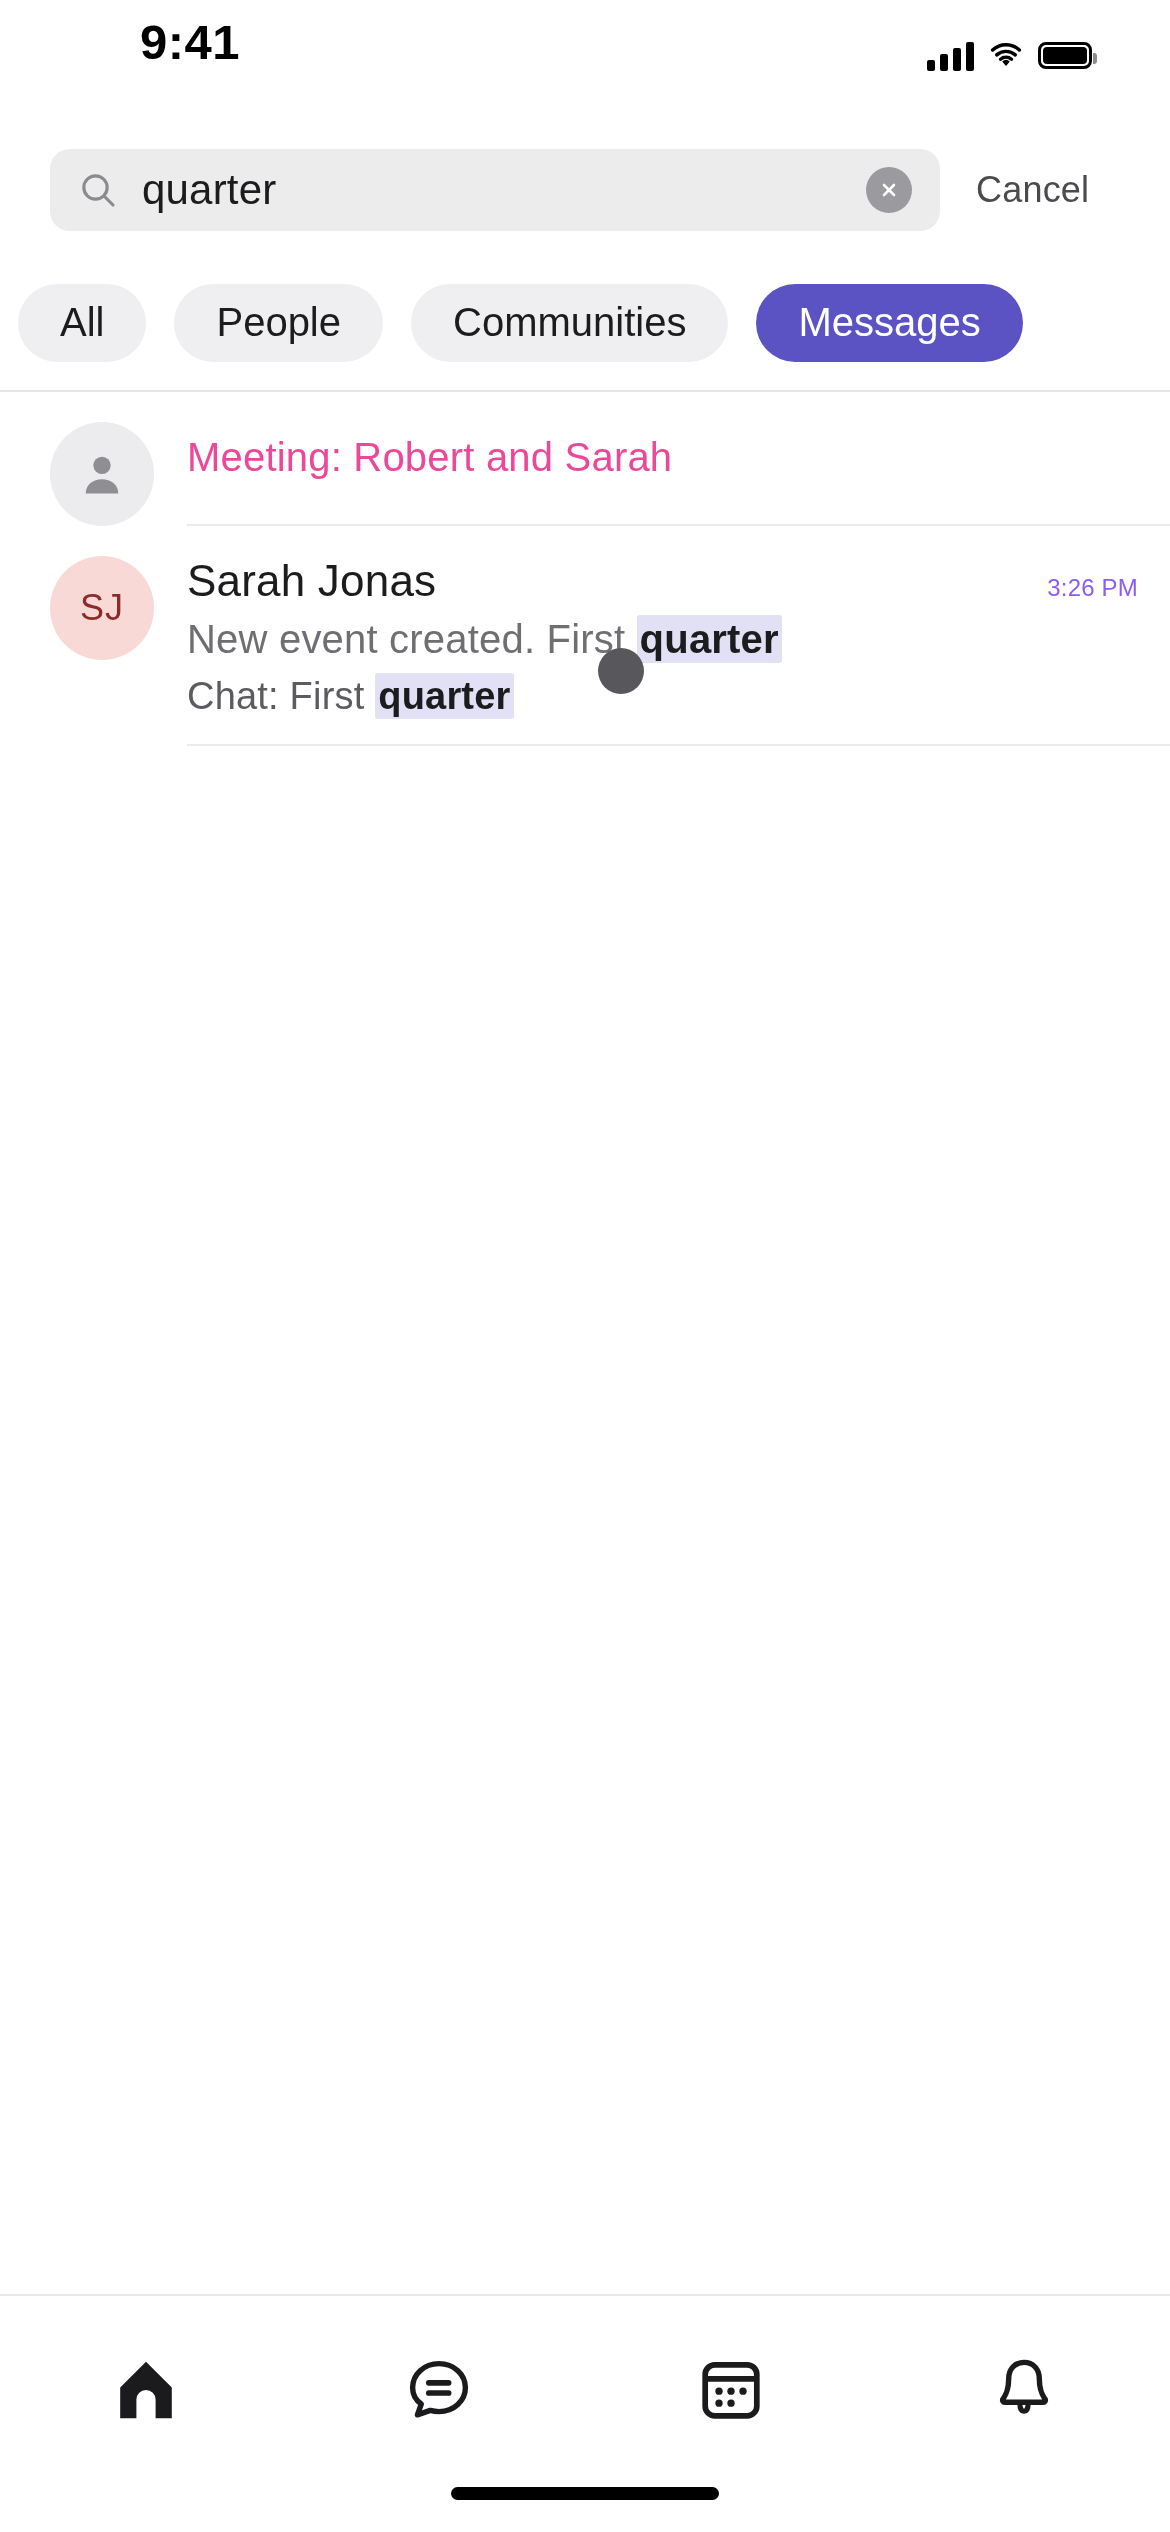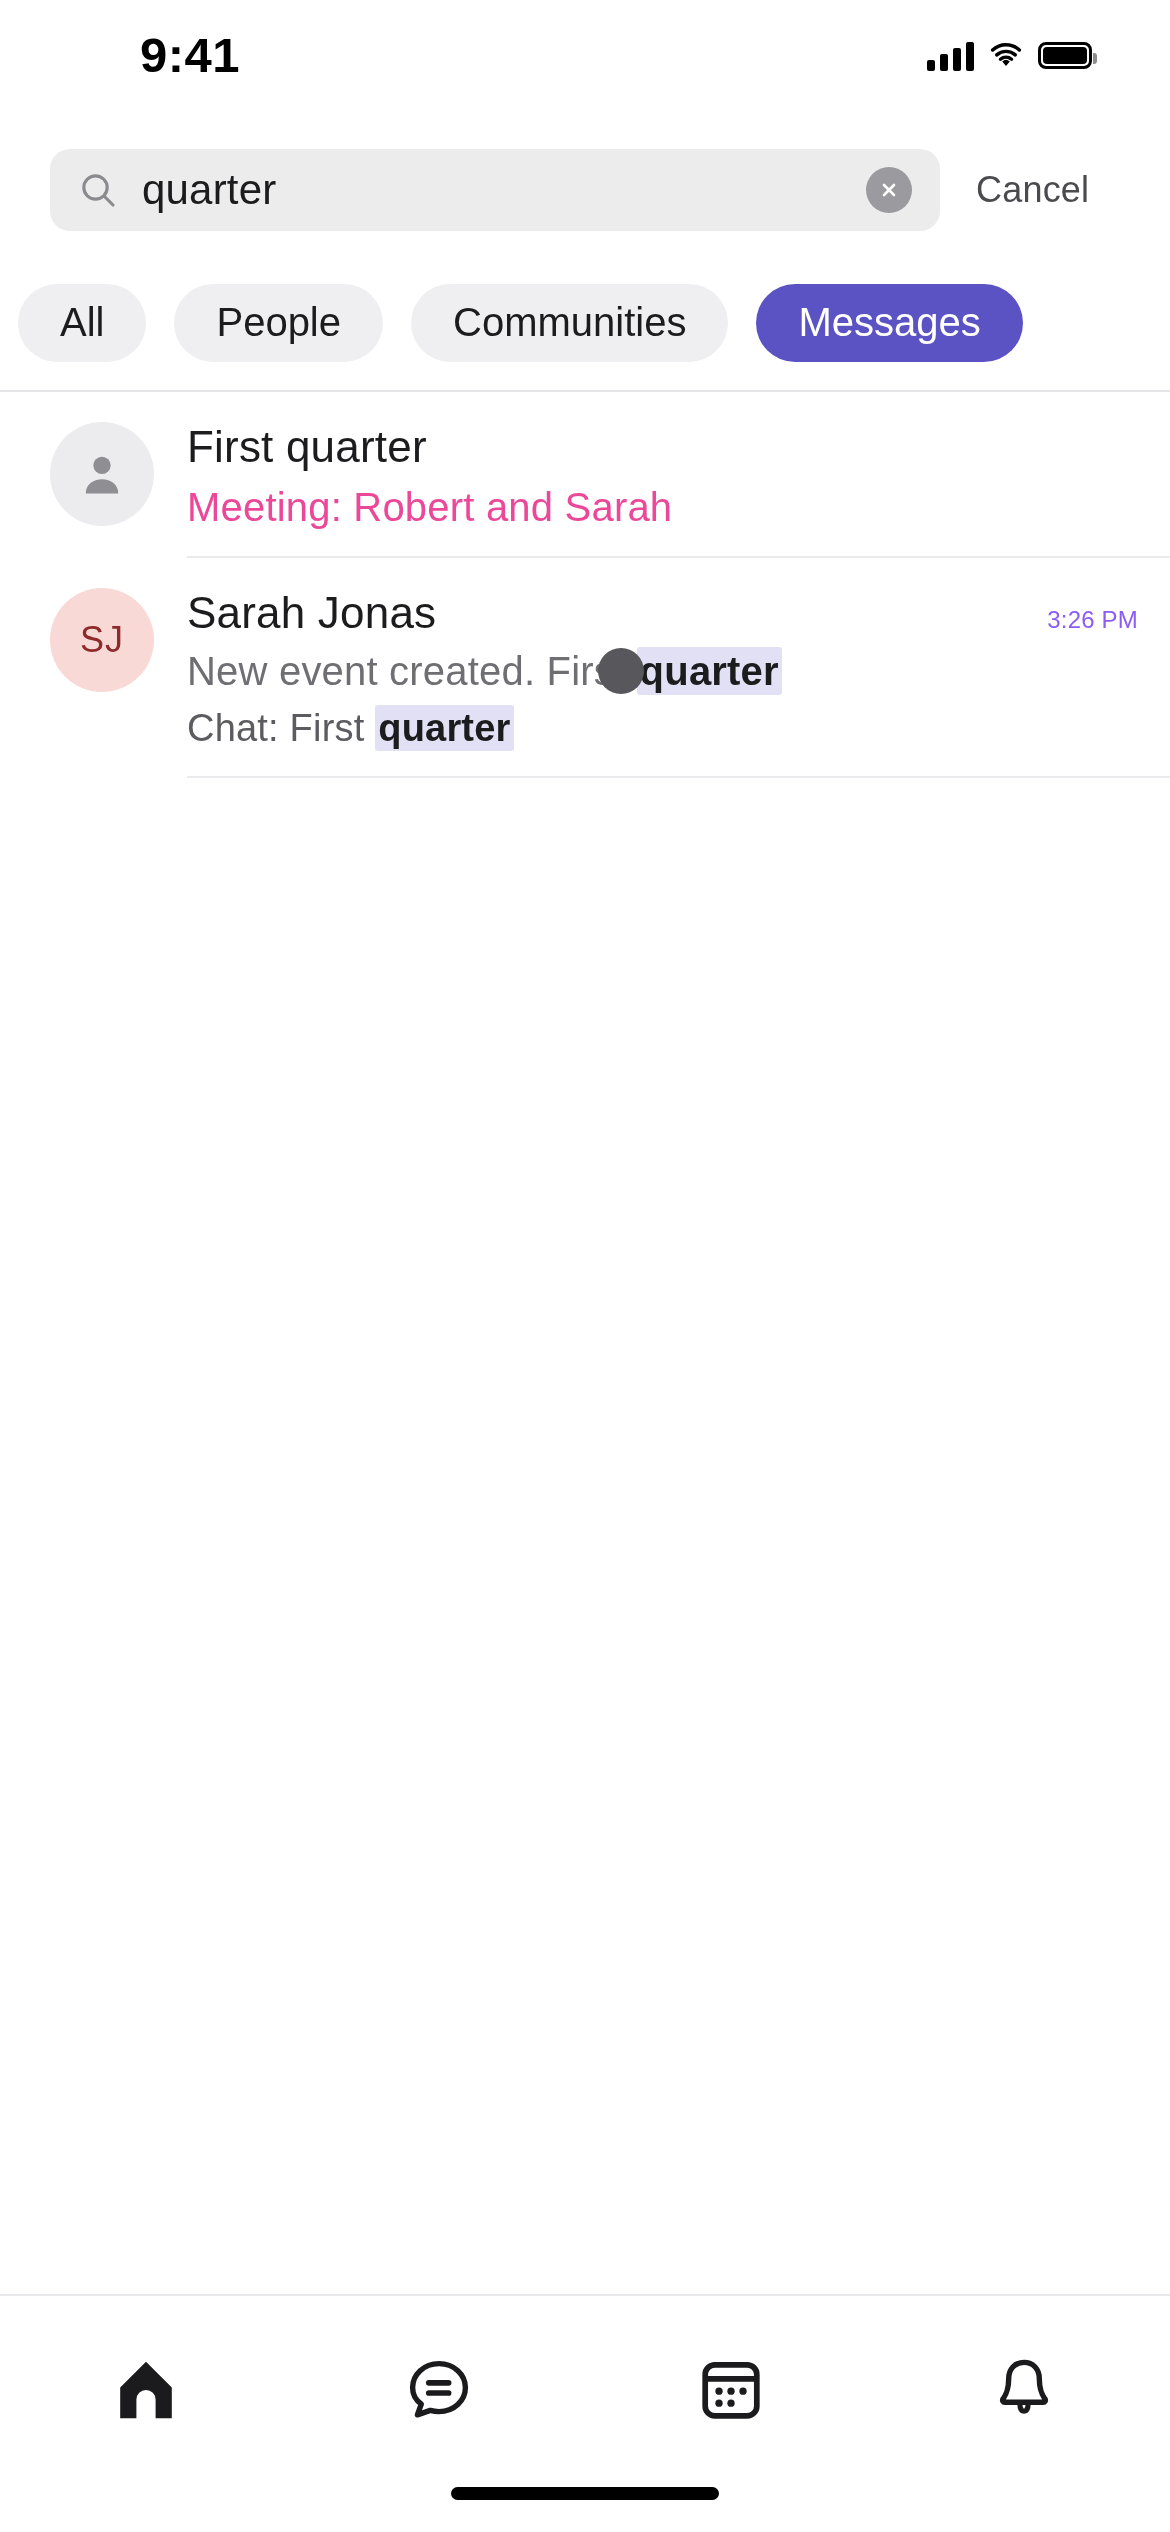--- a/index.html
+++ b/index.html
@@ -8,21 +8,21 @@
     background:#ffffff;
     font-family:"Liberation Sans", sans-serif;
     -webkit-font-smoothing:antialiased;
     overflow:hidden;
   }
   .phone { position:relative; width:1170px; height:2532px; background:#fff; }
 
   
   .statusbar {
     position:absolute; top:0; left:0; width:1170px; height:95px;
-    display:flex; align-items:center; justify-content:space-between;
+    display:flex; justify-content:space-between;
     padding:0 78px 0 0;
   }
   .sb-time {
     font-size:49px; font-weight:700; color:#000;
     letter-spacing:0.5px; margin-left:140px; margin-top:14px;
   }
   .sb-right { display:flex; align-items:center; gap:13px; margin-top:16px; }
 
   .bars { display:flex; align-items:flex-end; gap:5px; height:30px; }
   .bars i { display:block; width:8px; background:#000; border-radius:2px; }
@@ -184,23 +184,20 @@
   <div class="results">
 
     <div class="row">
       <div class="avatar generic">
         <svg viewBox="0 0 24 24">
           <circle cx="12" cy="8" r="4" fill="#8e8e93"></circle>
           <path d="M4.5 21c0-4.2 3.4-6.6 7.5-6.6s7.5 2.4 7.5 6.6z" fill="#8e8e93"></path>
         </svg>
       </div>
       <div class="rowbody bordered">
-        <div class="titleline">
-          <div class="title">First quarter</div>
-        </div>
         <div class="subtitle">Meeting: Robert and Sarah</div>
       </div>
     </div>
 
     <div class="row">
       <div class="avatar initials">
         <span>SJ</span>
       </div>
       <div class="rowbody bordered">
         <div class="titleline">

